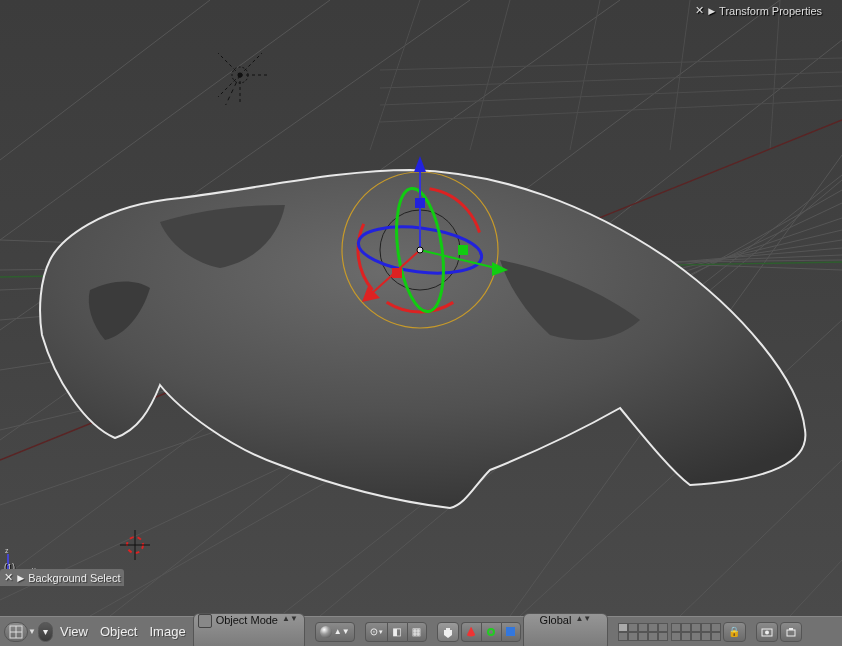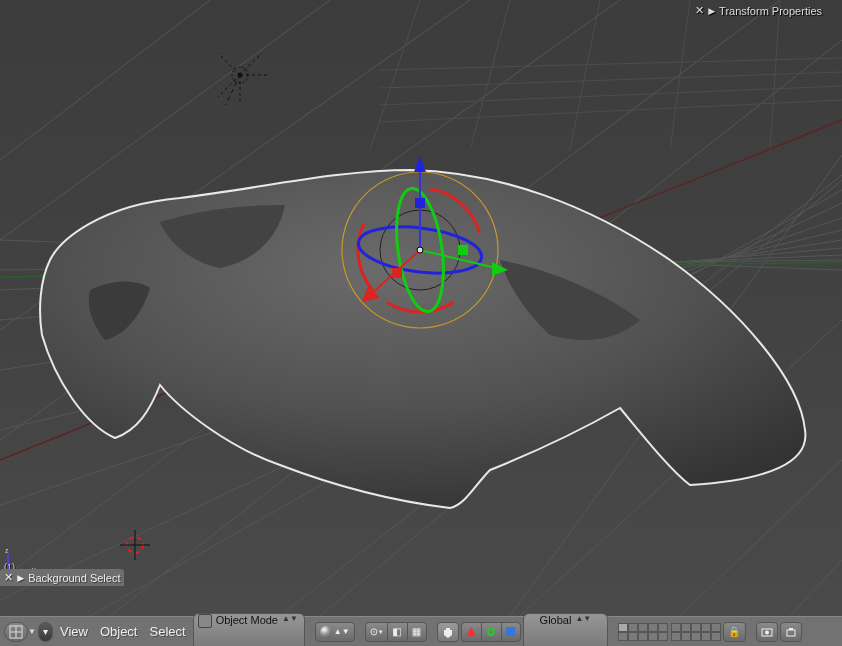--- a/index.html
+++ b/index.html
@@ -238,21 +238,21 @@
         <rect x="1" y="1" width="12" height="12" fill="none" stroke="#ddd"></rect>
         <line x1="7" y1="1" x2="7" y2="13" stroke="#ddd"></line>
         <line x1="1" y1="7" x2="13" y2="7" stroke="#ddd"></line>
       </svg>
   </span>
   <span class="menu-caret">▼</span>
   <span class="hbtn round dark" style="min-width:14px">▾</span>
 
   <span class="menu-label">View</span>
   <span class="menu-label">Object</span>
-  <span class="menu-label">Select</span>
+  <span class="menu-label">Image</span>
 
   <span class="mode-dd">
     <span class="ico"></span>
     <span>Object Mode</span>
     <span style="font-size:8px;color:#333">▲▼</span>
   </span>
 
   <span class="gap"></span>
   <span class="hbtn">
       <span class="icon-sphere"></span>

